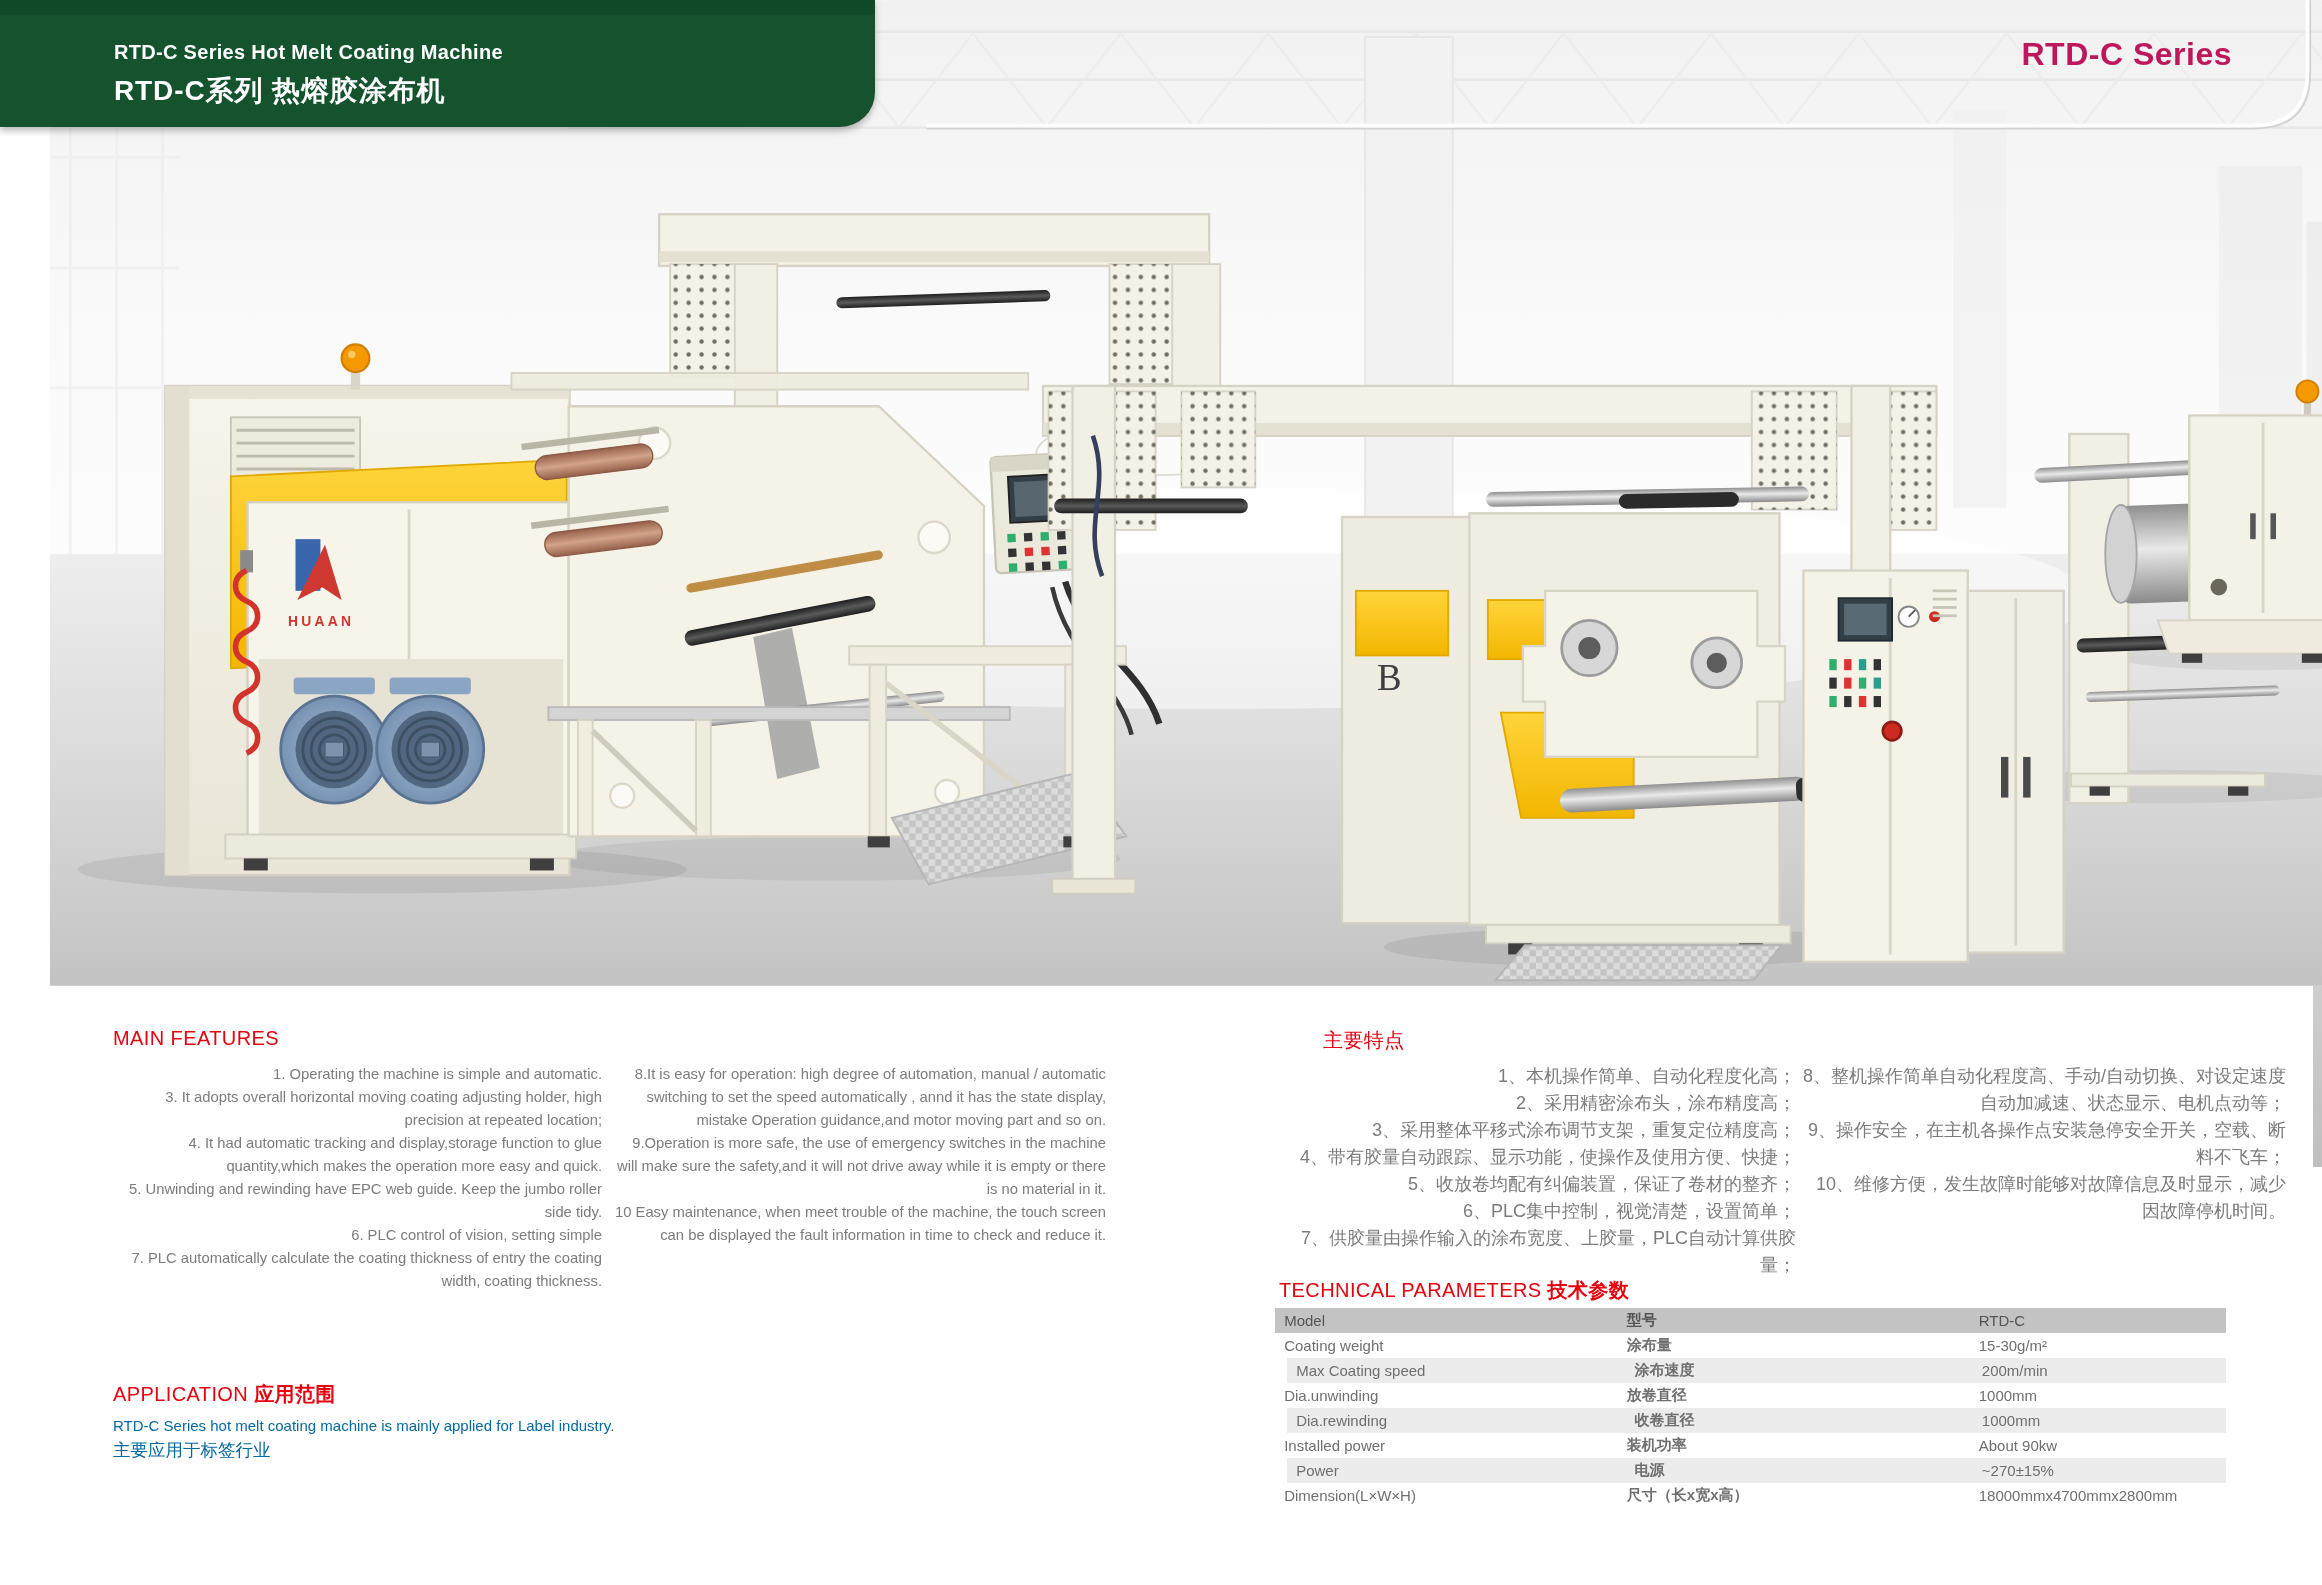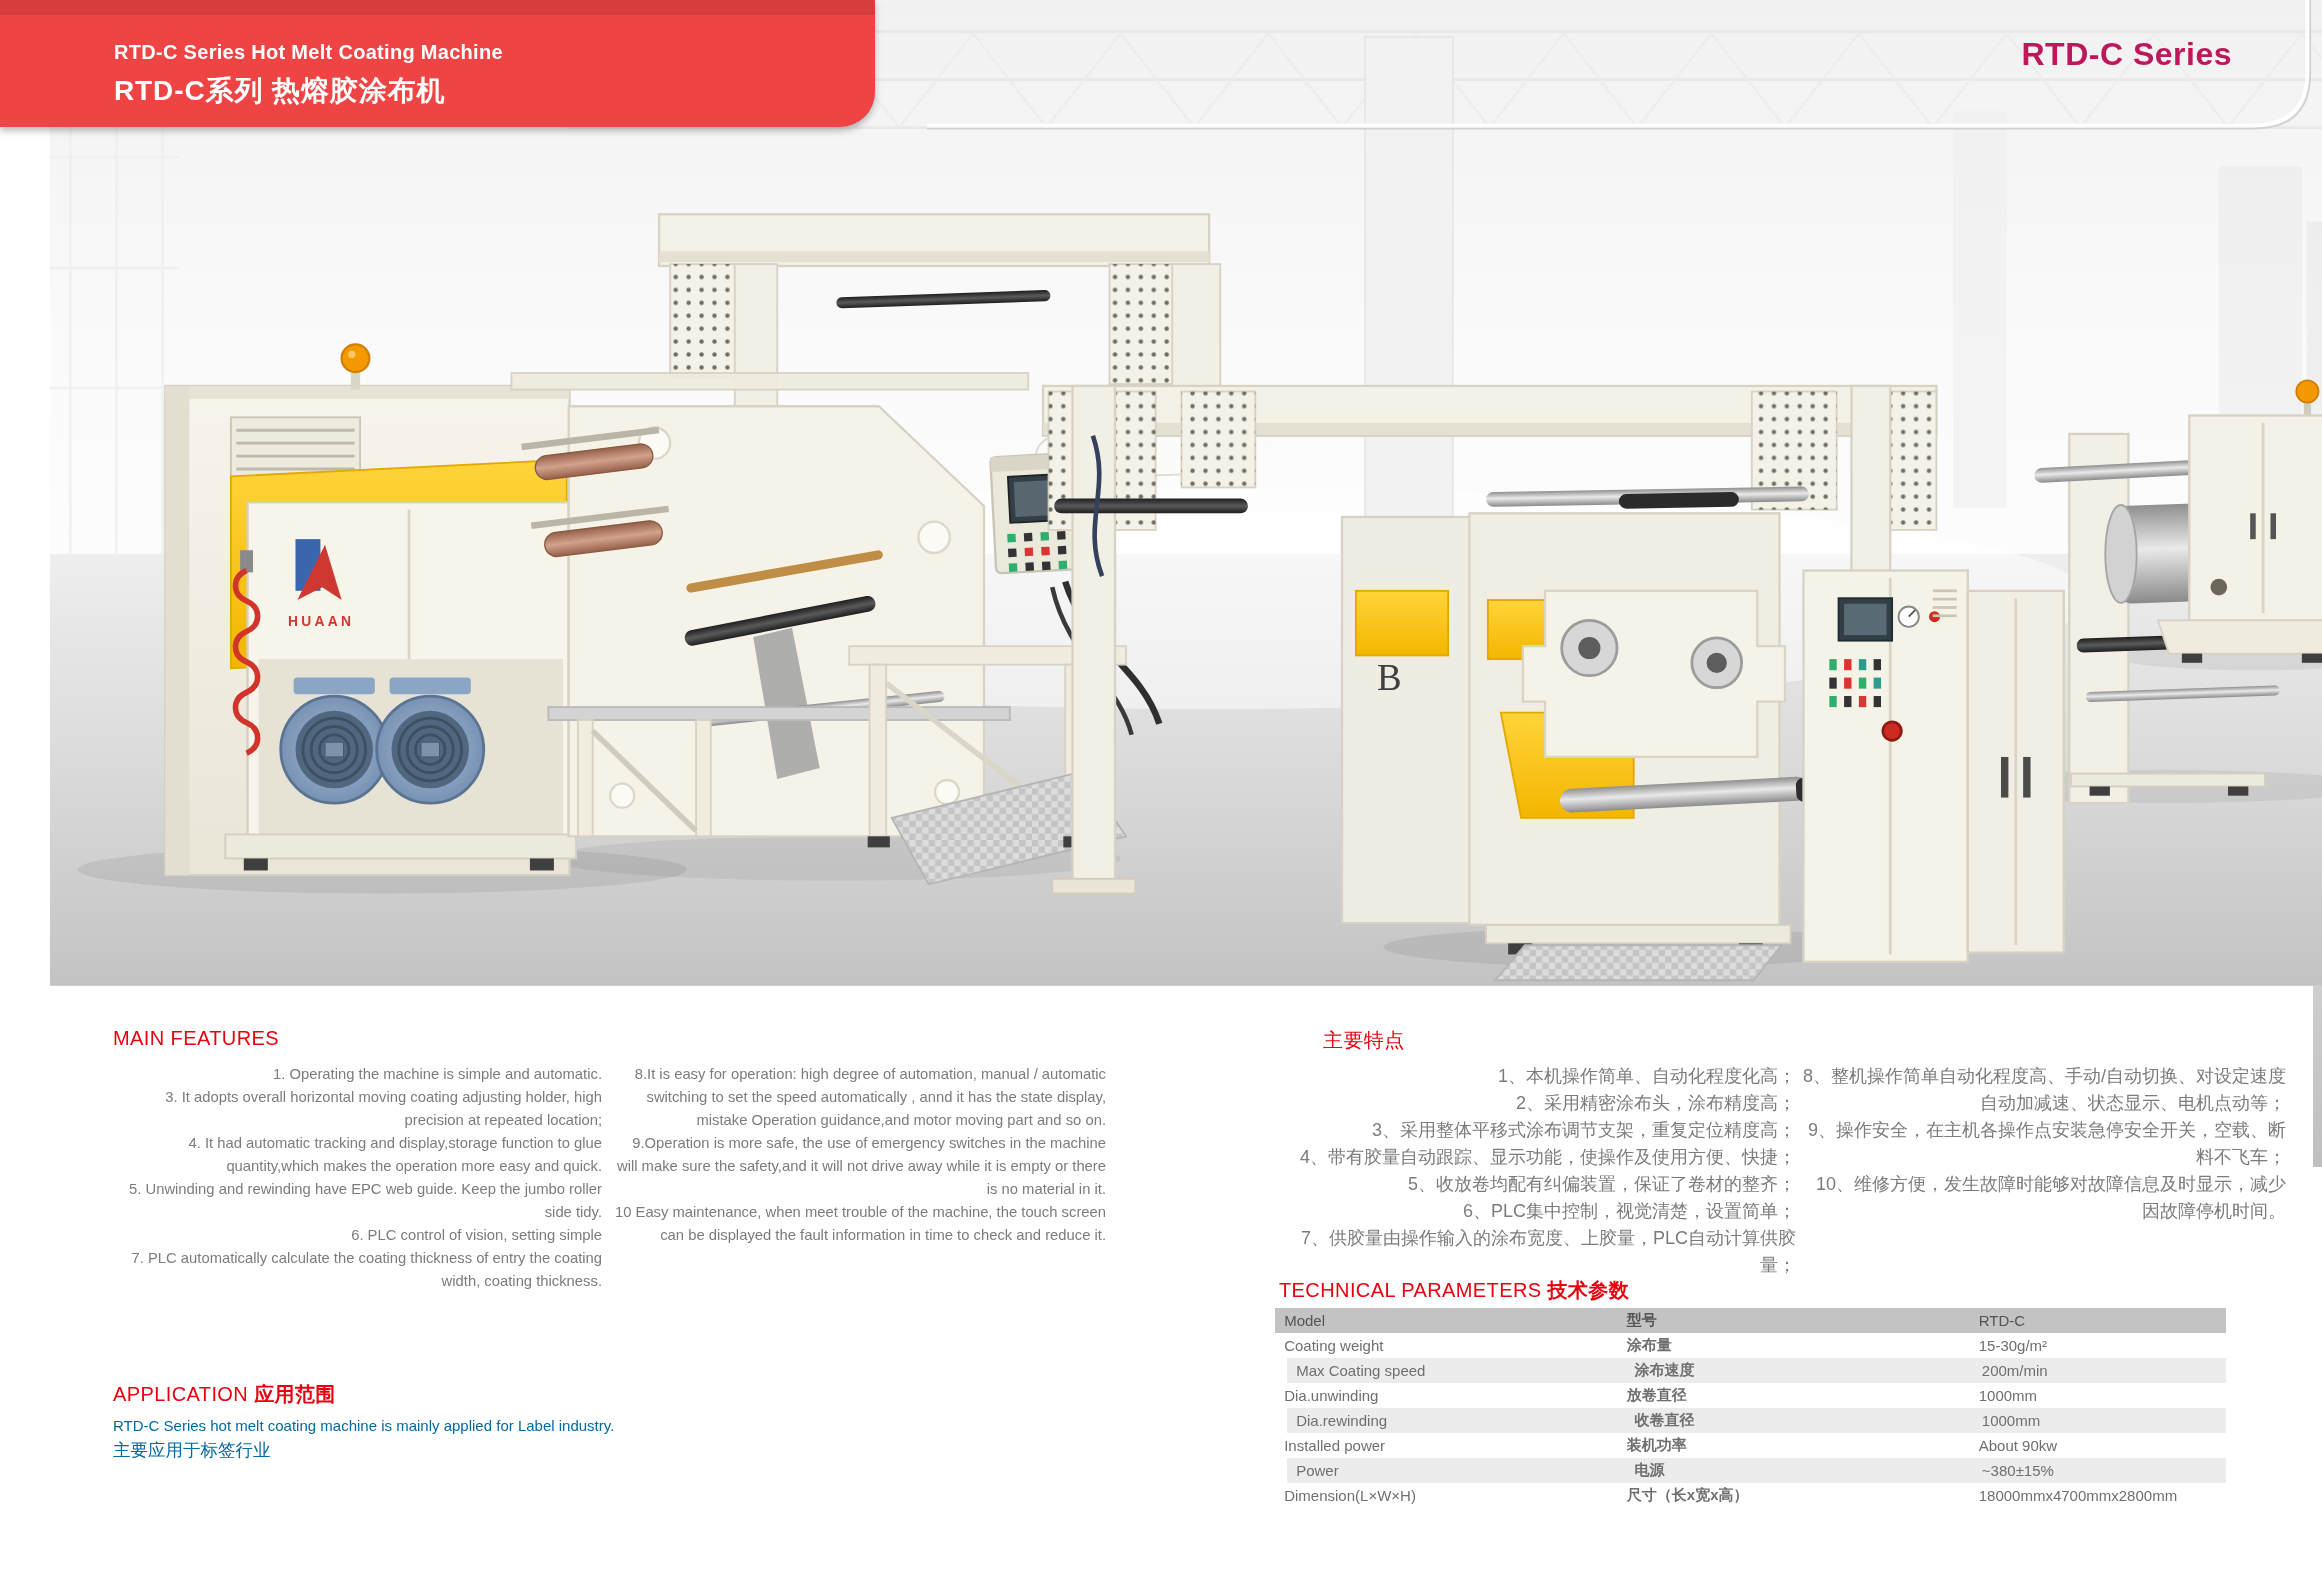--- a/index.html
+++ b/index.html
@@ -1,20 +1,20 @@
 <!DOCTYPE html>
 <html style="font-size:14.8px"><head>
 <meta charset="utf-8">
 <style>
   html,body{margin:0;padding:0;background:#ffffff;}
   .page{position:relative;width:2322px;height:1586px;background:#ffffff;overflow:hidden;
         font-family:"Liberation Sans",sans-serif;}
   
   .photo-wrap{position:absolute;left:14px;top:0;width:2322px;height:986px;padding-left:36px;}
-  .banner{position:absolute;left:0;top:0;width:875px;height:127px;background:#ef4444;
+  .banner{position:absolute;left:0;top:0;width:875px;height:127px;background:#14532d;
           border-bottom-right-radius:35px;z-index:4;box-shadow:0 3.7px 6.5px rgba(70,70,70,.35);}
   .banner-darkstrip{position:absolute;left:0;top:0;width:100%;height:14.8px;background:rgba(0,0,0,.10);}
   .banner-title-en{position:absolute;left:114px;top:41px;color:#fff;font-size:20px;font-weight:bold;letter-spacing:0.3px;}
   .banner-title-zh{position:absolute;left:114px;top:72px;color:#fff;font-size:28px;font-weight:bold;letter-spacing:0.9px;}
   .series-label{position:absolute;left:1992px;top:36px;width:240px;text-align:right;color:#be185d;
                 font-size:32px;font-weight:bold;letter-spacing:0.5px;z-index:4;}
   .side-gray-bar{position:absolute;left:2313px;top:985px;width:9.2px;height:182px;
                  background:linear-gradient(#cecece,#bfbfbf);}
   
   .sec-heading{position:absolute;color:#e8000f;font-size:20px;letter-spacing:0.4px;white-space:nowrap;}
@@ -458,21 +458,21 @@
         <div class="c3">1000mm</div>
       </div>
       <div class="trow ">
         <div class="c1">Installed power</div>
         <div class="c2">装机功率</div>
         <div class="c3">About 90kw</div>
       </div>
       <div class="trow alt">
         <div class="c1">Power</div>
         <div class="c2">电源</div>
-        <div class="c3">~380±15%</div>
+        <div class="c3">~270±15%</div>
       </div>
       <div class="trow ">
         <div class="c1">Dimension(L×W×H)</div>
         <div class="c2">尺寸（长x宽x高）</div>
         <div class="c3">18000mmx4700mmx2800mm</div>
       </div>
     </div>
 
 </div>
 

